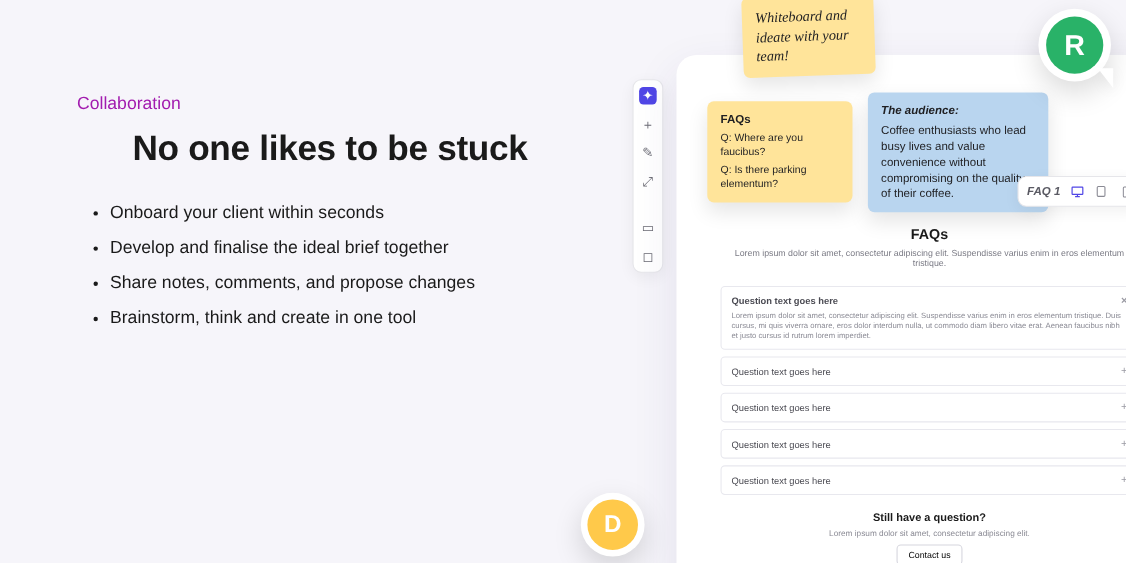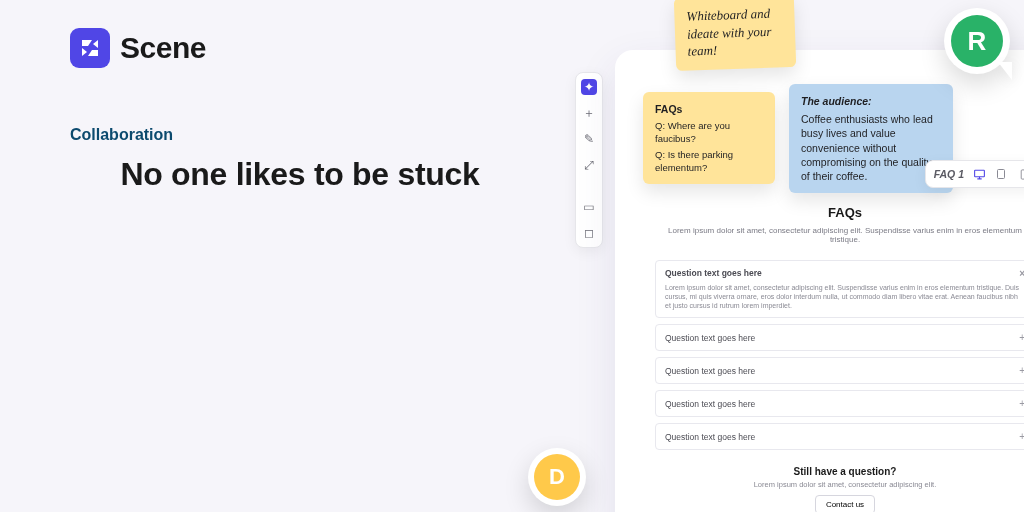--- a/index.html
+++ b/index.html
@@ -23,21 +23,21 @@
   .logo-row { display: flex; align-items: center; gap: 10px; }
   .logo-mark {
     width: 40px; height: 40px;
     background: #5046e6;
     border-radius: 9px;
     display: flex; align-items: center; justify-content: center;
   }
   .logo-mark svg { width: 24px; height: 24px; }
   .logo-word { font-size: 30px; font-weight: 600; letter-spacing: -.5px; }
 
-  .eyebrow { color: #0c4a6e; font-weight: 700; font-size: 16px; margin-top: 58px; }
+  .eyebrow { color: #a21caf; font-weight: 400; font-size: 16px; margin-top: 58px; }
   .headline { font-size: 32px; font-weight: 600; line-height: 1.25; margin-top: 10px; letter-spacing: -.3px; text-align: center; }
   .lede { font-size: 18px; margin-top: 44px; font-weight: 400; }
 
   ul.features { margin-top: 24px; padding-left: 30px; }
   ul.features li { font-size: 16px; line-height: 2.0; font-weight: 400; }
 
   
   .right {
     position: absolute;
     left: 575px;
@@ -172,36 +172,31 @@
     filter: drop-shadow(0 4px 6px rgba(0,0,0,.06));
   }
   .av-d { left:528px; top:448px; width:58px; height:58px; }
   .av-d .inner { width:46px;height:46px;background:#ffc94a;color:#fff;font-size:22px; }
 
 </style>
 </head>
 <body>
 
 <div class="left">
-  <div class="logo-row">
-    <div class="logo-mark">
-      <svg viewBox="0 0 24 24" fill="none">
-        <path d="M4 4 H14 L10 10 H4 Z" fill="#fff"></path>
-        <path d="M20 20 H10 L14 14 H20 Z" fill="#fff"></path>
-        <path d="M4 20 V12 L9 16 Z" fill="#fff"></path>
-        <path d="M20 4 V12 L15 8 Z" fill="#fff"></path>
-      </svg>
-    </div>
-    <div class="logo-word">Scene</div>
-  </div>
 
   <div class="eyebrow">Collaboration</div>
   <h1 class="headline">
     <span>No one likes to be stuck</span><br>
   </h1>
+  <ul class="features">
+    <li>Onboard your client within seconds</li>
+    <li>Develop and finalise the ideal brief together</li>
+    <li>Share notes, comments, and propose changes</li>
+    <li>Brainstorm, think and create in one tool</li>
+  </ul>
 </div>
 
 <div class="right">
 
   <div class="mini-toolbar">
     <div class="t-icon primary">✦</div>
     <div class="t-icon">＋</div>
     <div class="t-icon">✎</div>
     <div class="t-icon">⤢</div>
     <div style="height:6px"></div>

